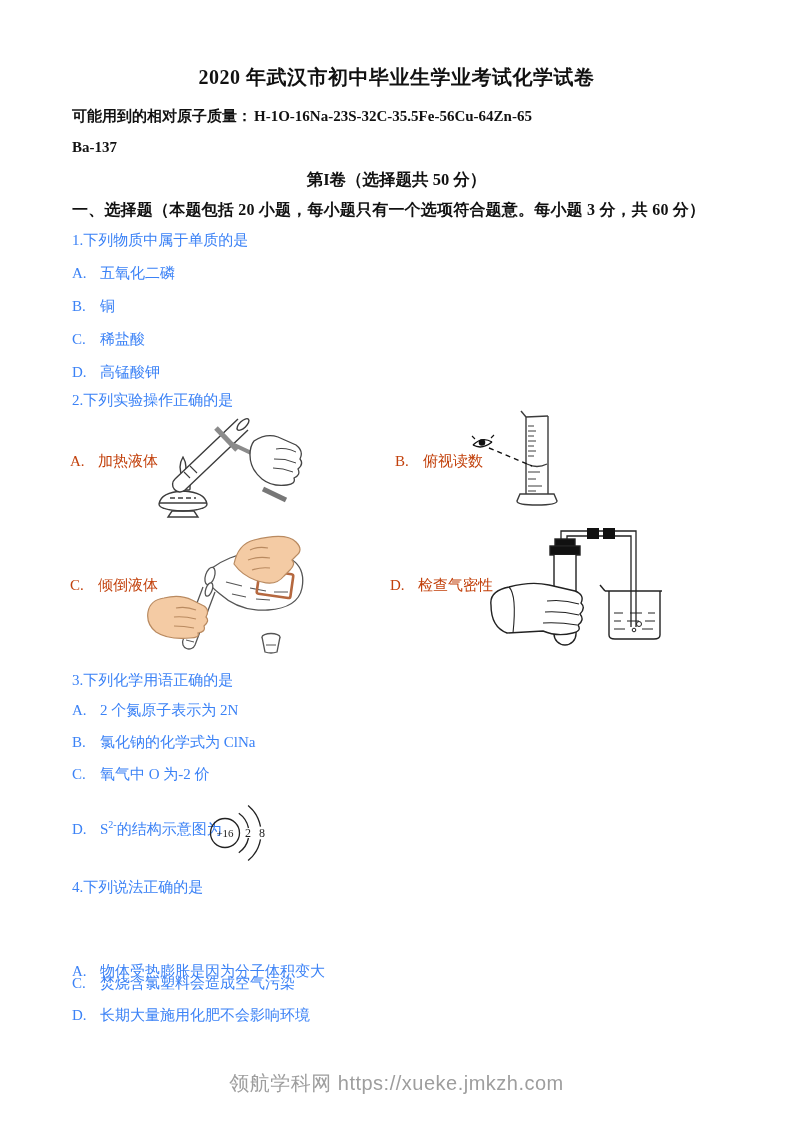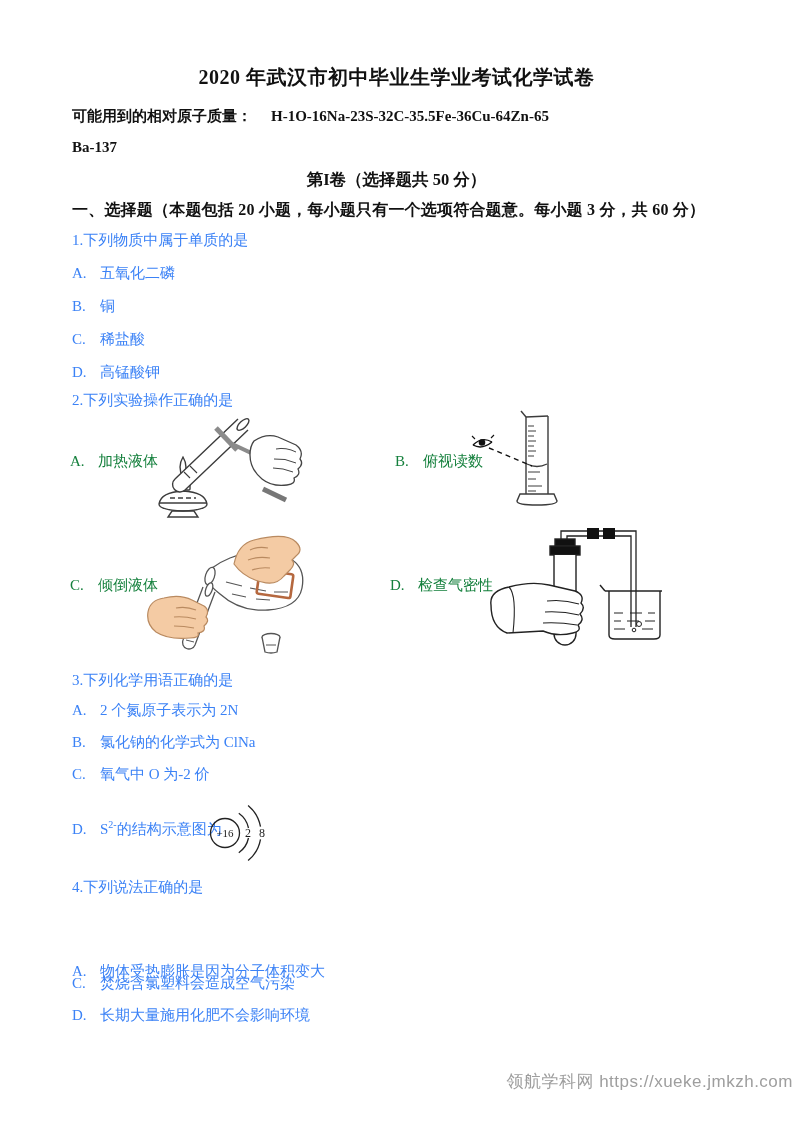--- a/index.html
+++ b/index.html
@@ -10,41 +10,41 @@
     color:#1f1f1f;
     padding-left:30px;
   }
   .line { position:absolute; left:72px; font-size:15px; white-space:nowrap; color:#3b82f6; }
   .bold { font-weight:bold; color:#111; }
   .center { left:0; width:793px; text-align:center; }
   .title { top:64px; font-size:20px; letter-spacing:0.5px; }
   .vol-heading { top:169px; font-size:16.5px; }
   .sec-heading { top:200px; font-size:16px; letter-spacing:0.2px; }
   .mass { }
-  .mass.first { margin-left:19px; }
+  .mass.first { margin-left:2px; }
   .opt-label { display:inline-block; min-width:28px; }
-  .fig-label { position:absolute; font-size:15px; color:#15803d; white-space:nowrap; }
+  .fig-label { position:absolute; font-size:15px; color:#c2410c; white-space:nowrap; }
   .fig { position:absolute; }
   sup.ion { font-size:10px; vertical-align:super; line-height:0; }
   .footer {
-    position:absolute; top:1070px; left:0; width:793px; text-align:right;
+    position:absolute; top:1070px; left:0; width:793px; text-align:center;
     font-family:"Liberation Sans","DejaVu Sans",sans-serif;
-    font-size:17px; color:#9e9e9e; letter-spacing:0.5px;
+    font-size:20px; color:#9e9e9e; letter-spacing:0.5px;
   }
   svg text { font-family:"Liberation Serif","DejaVu Serif",serif; fill:#1c1c1c; }
 </style>
 </head>
 <body>
 
 <div class="page">
 
   <div class="line bold center title">2020 年武汉市初中毕业生学业考试化学试卷</div>
 
   <div class="line bold" style="top:107px">
-    <span>可能用到的相对原子质量：</span><span class="mass first">H-1</span><span class="mass">O-16</span><span class="mass">Na-23</span><span class="mass">S-32</span><span class="mass">C-35.5</span><span class="mass">Fe-36</span><span class="mass">Cu-64</span><span class="mass">Zn-65</span>
+    <span>可能用到的相对原子质量：</span><span class="mass first">H-1</span><span class="mass">O-16</span><span class="mass">Na-23</span><span class="mass">S-32</span><span class="mass">C-35.5</span><span class="mass">Fe-56</span><span class="mass">Cu-64</span><span class="mass">Zn-65</span>
   </div>
   <div class="line bold" style="top:139px">Ba-137</div>
 
   <div class="line bold center vol-heading">第I卷（选择题共 50 分）</div>
   <div class="line bold sec-heading">一、选择题（本题包括 20 小题，每小题只有一个选项符合题意。每小题 3 分，共 60 分）</div>
 
   <div class="line" style="top:231px"><span>1.</span><span>下列物质中属于单质的是</span></div>
   <div class="line" style="top:264px"><span class="opt-label">A.</span><span>五氧化二磷</span></div>
   <div class="line" style="top:297px"><span class="opt-label">B.</span><span>铜</span></div>
   <div class="line" style="top:330px"><span class="opt-label">C.</span><span>稀盐酸</span></div>

